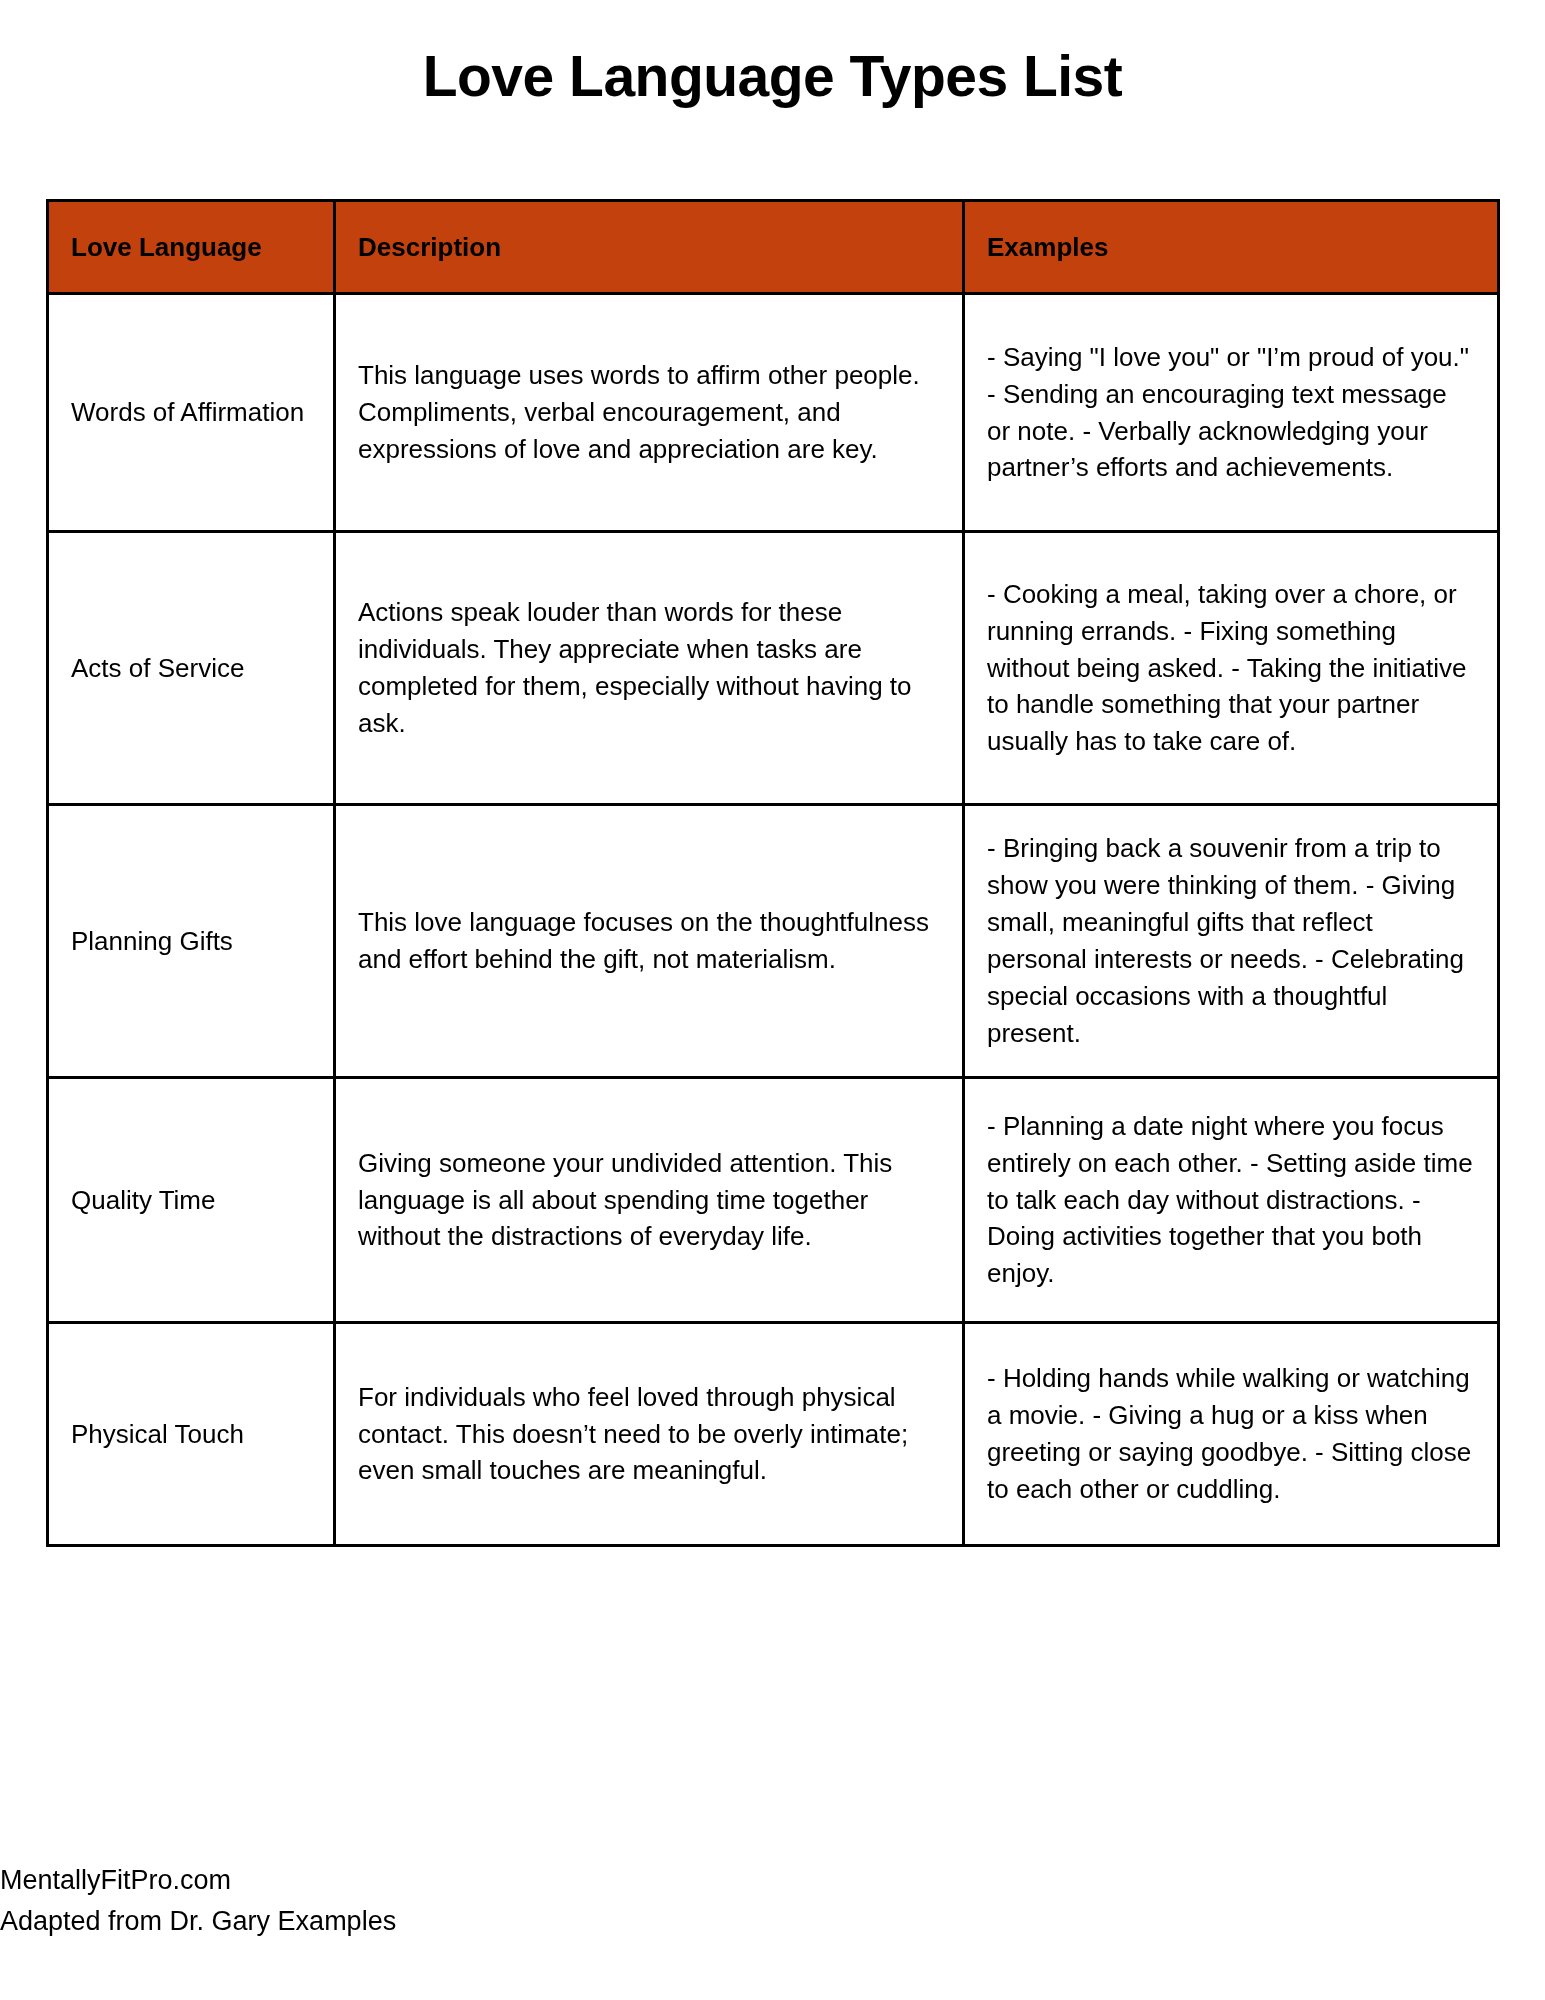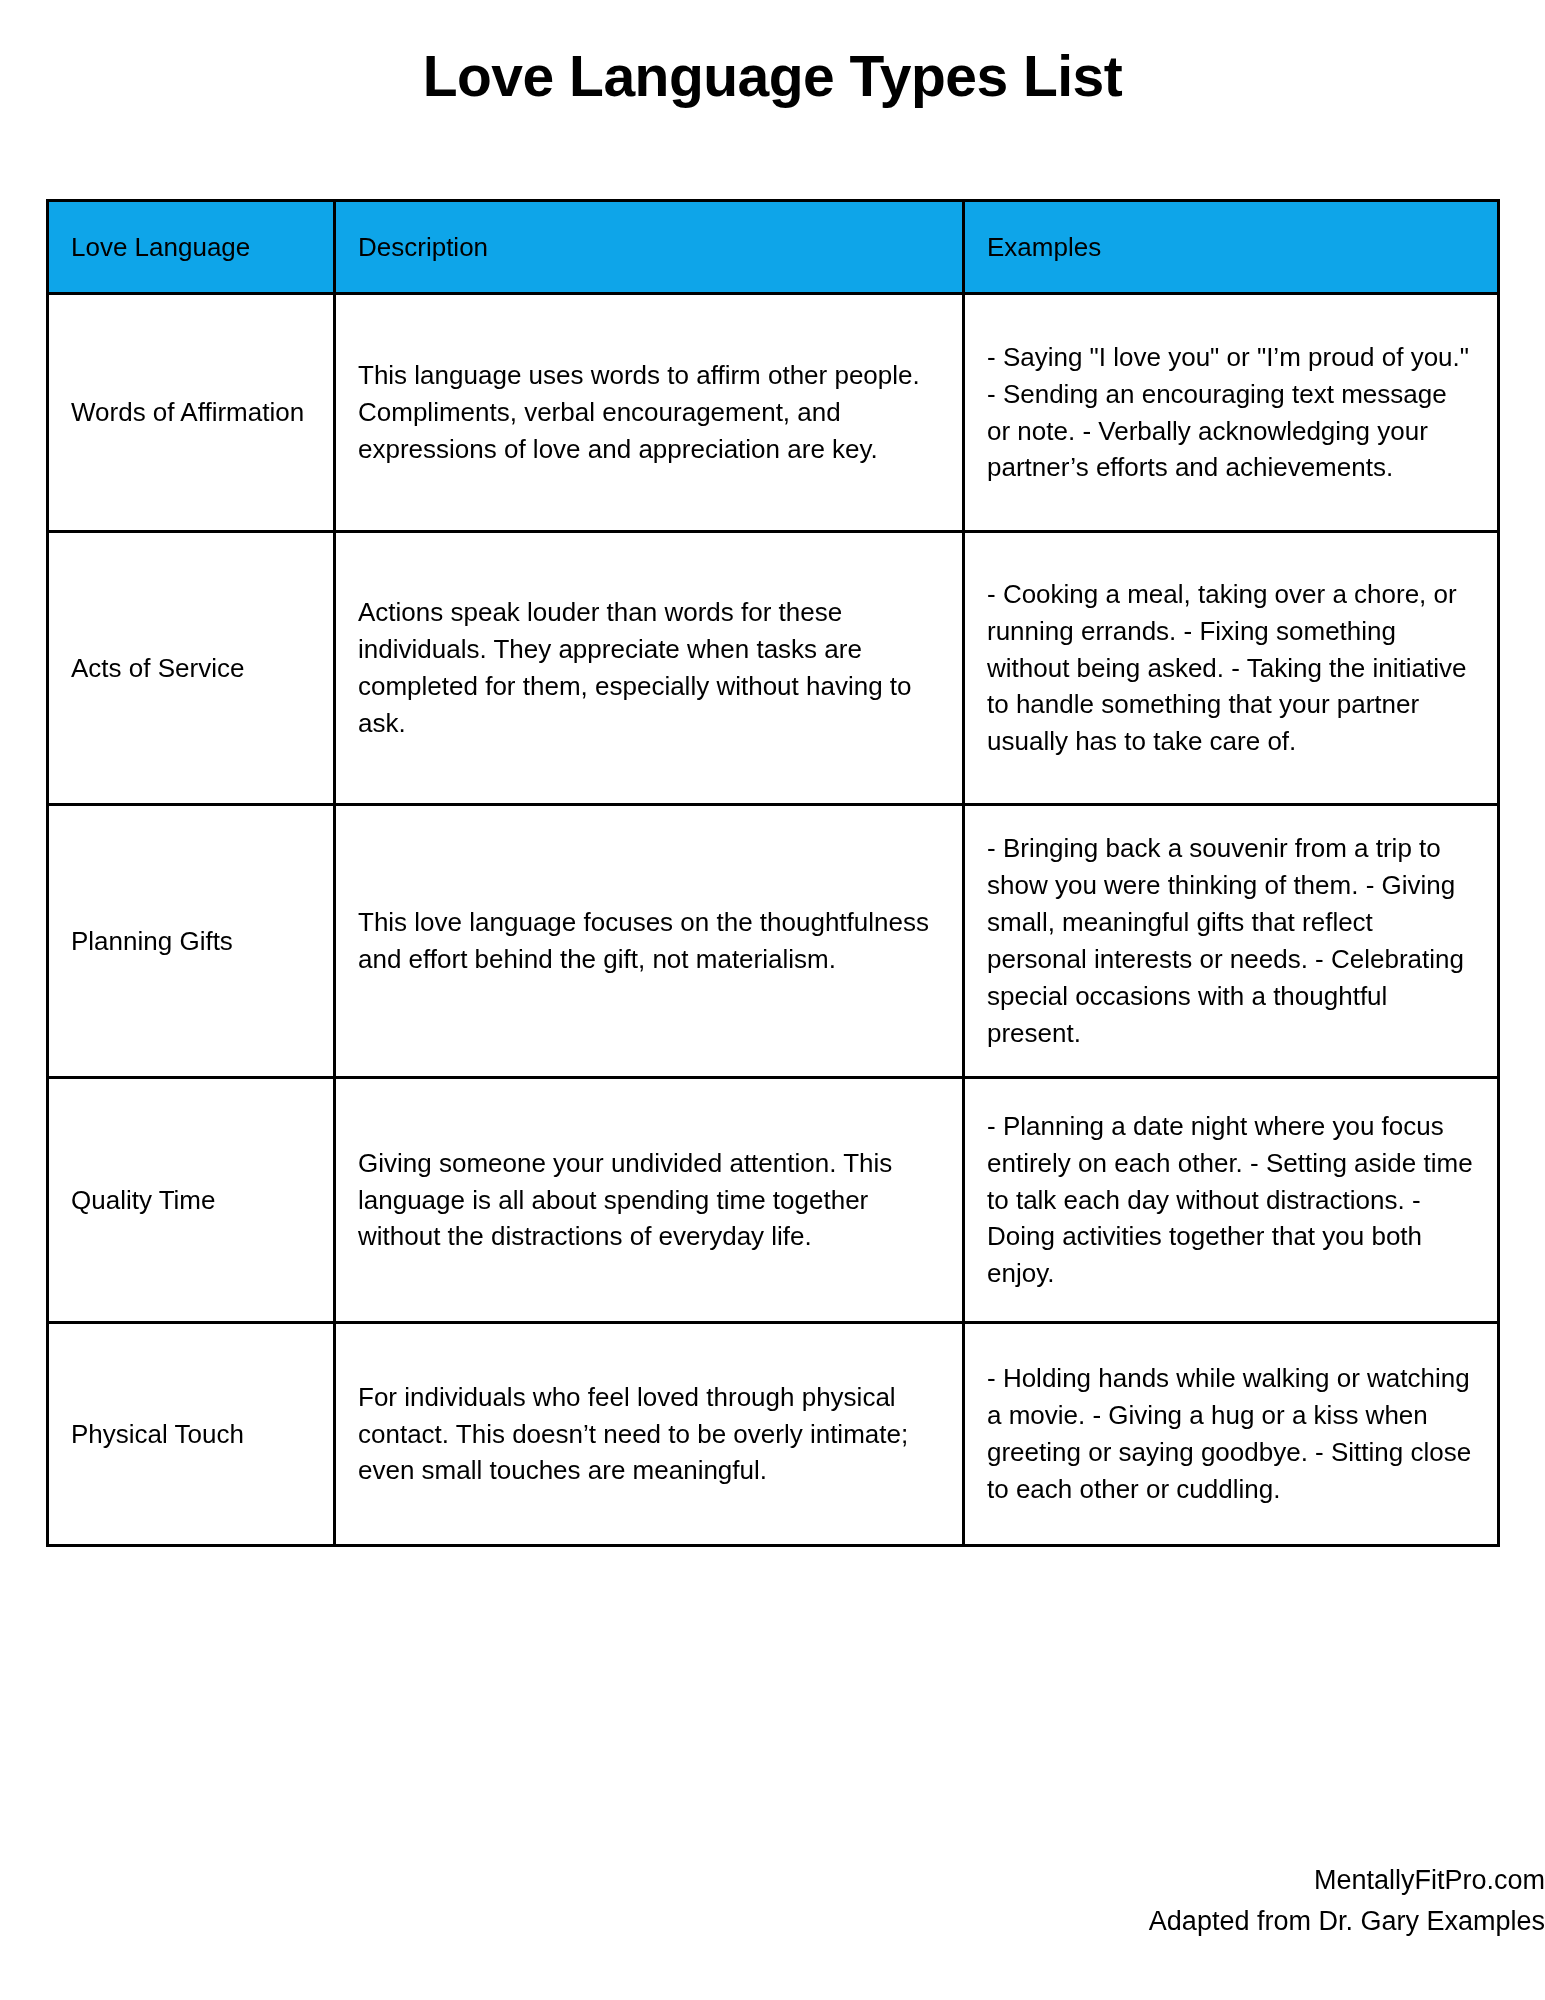--- a/index.html
+++ b/index.html
@@ -58,25 +58,26 @@
     padding: 10px 22px;
     text-align: left;
     font-weight: normal;
     font-size: 26px;
     line-height: 1.42;
     color: #000000;
     vertical-align: middle;
   }
 
   table.love-table thead th {
-    background: #0ea5e9;
+    background: #c2410c;
     height: 78px;
     padding-top: 6px;
     padding-bottom: 6px;
     font-size: 26px;
+    font-weight: bold;
   }
 
   td.lang-cell {
     font-size: 26px;
     line-height: 1.35;
   }
 
   td.desc-cell {
     font-size: 26px;
     margin-left: 44px;
@@ -94,21 +95,21 @@
   tr.r3 td { height: 222px; }
   tr.r4 td { height: 200px; }
 
   tr.r4 td.desc-cell { vertical-align: middle; }
 
   .footer {
     position: absolute;
     left: 0;
     top: 1860px;
     width: 1545px;
-    text-align: right;
+    text-align: left;
     font-size: 27px;
     line-height: 1.5;
     color: #000000;
   }
   .footer div { display: block; }
 </style>
 </head>
 <body>
 
 <div class="page">

